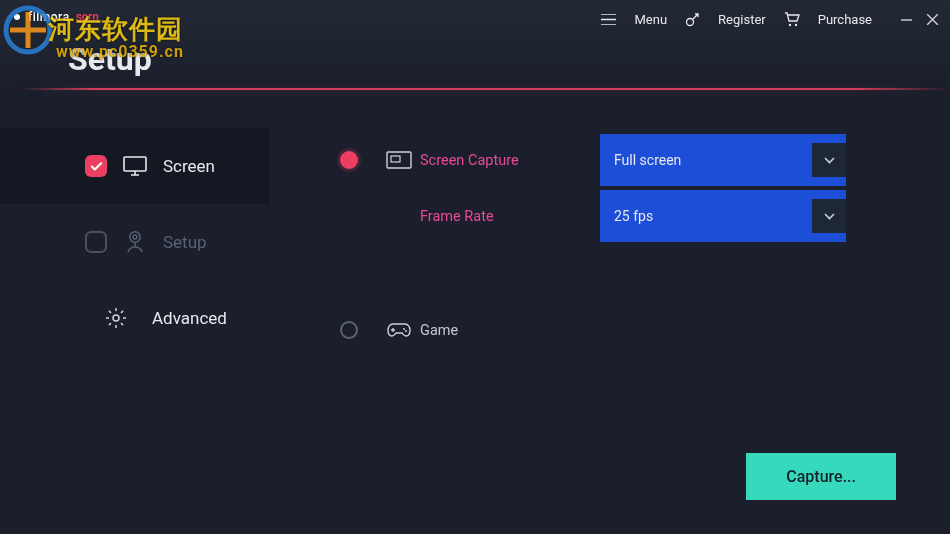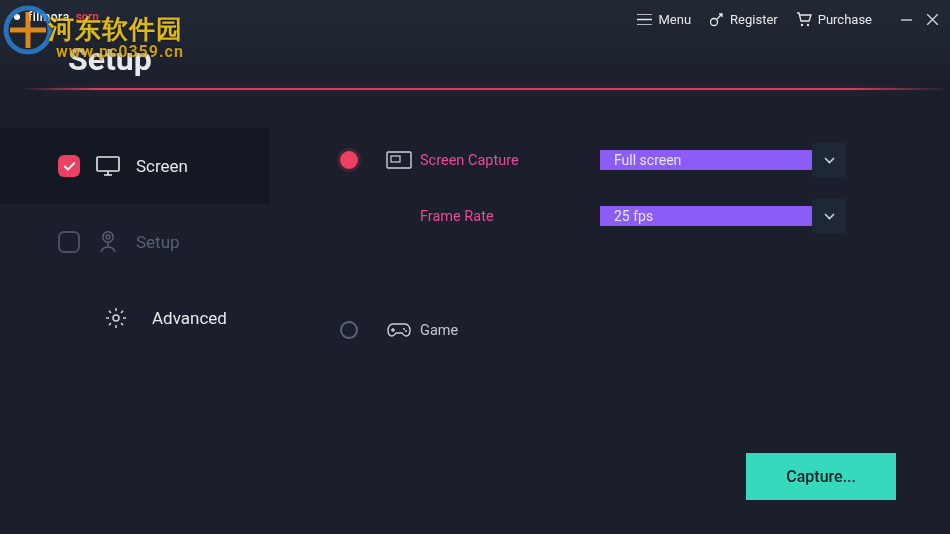--- a/index.html
+++ b/index.html
@@ -7,49 +7,49 @@
     
     .top-bar { display: flex; justify-content: space-between; align-items: flex-start; height: 88px; padding: 10px 12px 0 14px; position: relative; background: linear-gradient(180deg,#222834,#1a1f2b); }
     .brand-area { display: flex; flex-direction: column; gap: 6px; }
     .brand-row { display: flex; align-items: center; gap: 6px; font-size: 12px; }
     .brand-dot { width: 6px; height: 6px; background: #fff; border-radius: 50%; margin-right: 2px; }
     .brand-main { color: #fff; font-weight: 500; letter-spacing: .5px; }
     .brand-sub { color: #f13b5b; font-weight: 600; }
     .setup-title { font-size: 32px; font-weight: 700; color: #e8e9ec; padding-left: 54px; margin-top: 10px; }
     
     .top-actions { display: flex; align-items: center; gap: 18px; font-size: 13px; color: #e8e9ec; padding-top: 2px; }
-    .ta-item { display: flex; align-items: center; gap: 6px; cursor: pointer; }
+    .ta-item { display: flex; align-items: center; gap: 18px; cursor: pointer; }
     .win-btns { display: flex; gap: 14px; margin-left: 10px; color:#cfd2d9; }
     .win-btn { width: 12px; height: 12px; cursor: pointer; font-size:14px; line-height:12px; display:flex; align-items:center; justify-content:center; }
     
     .divider { height: 2px; width: 100%; background: linear-gradient(90deg, rgba(236,63,98,0) 0%, rgba(236,63,98,.0) 2%, rgba(236,63,98,.9) 10%, rgba(236,63,98,.9) 90%, rgba(236,63,98,0) 100%); filter: drop-shadow(0 0 4px rgba(236,63,98,.35)); }
     
     .body-area { display: flex; height: calc(534px - 90px); }
     .sidebar { width: 270px; padding-top: 38px; }
-    .side-item { height: 76px; display: flex; align-items: center; gap: 16px; padding-left: 58px; cursor: pointer; position: relative; }
+    .side-item { height: 76px; display: flex; align-items: center; gap: 16px; padding-left: 85px; cursor: pointer; position: relative; }
     .side-item.active { background: #141822; border-top-right-radius: 2px; border-bottom-right-radius: 2px; }
     .side-check { width: 22px; height: 22px; border-radius: 6px; display: flex; align-items: center; justify-content: center; flex-shrink:0; }
     .side-check.on { background: #ec3f62; }
     .side-check.off { border: 2px solid #4a5060; border-radius: 6px; }
     .check-svg { width: 13px; height: 13px; }
     .side-ico { width: 24px; display: flex; justify-content: center; color: #cfd2d9; flex-shrink:0; }
     .side-item.disabled .side-ico, .side-item.disabled .side-label { color: #596072; }
     .side-label { font-size: 17px; color: #e8e9ec; }
     .side-item.adv { padding-left: 104px; gap:24px; }
     
     .main-panel { flex: 1; padding-top: 42px; padding-left: 70px; padding-right: 54px; position: relative; }
     .opt-group { display: flex; flex-direction: column; }
     .opt-row { display: flex; align-items: center; height: 56px; }
     .radio { width: 18px; height: 18px; border-radius: 50%; margin-right: 28px; flex-shrink:0; }
     .radio.on { background: #ec3f62; box-shadow: 0 0 0 3px rgba(236,63,98,.18); position: relative; }
     .radio.on::after { content:""; position:absolute; inset:4px; border:1px solid rgba(255,255,255,.0); border-radius:50%; }
     .radio.off { border: 2px solid #5d6474; }
     .opt-ico { width: 34px; display: flex; justify-content: flex-start; color: #cfd2d9; flex-shrink:0; }
     .opt-label { font-size: 14.5px; color: #ec4899; width: 180px; }
-    .select { flex:1; max-width: 246px; height: 20px; background: #8b5cf6; display: flex; align-items: center; justify-content: space-between; font-size: 14px; color: #e8e9ec; cursor: pointer; }
+    .select { flex:1; max-width: 246px; height: 52px; background: #1d4ed8; display: flex; align-items: center; justify-content: space-between; font-size: 14px; color: #e8e9ec; cursor: pointer; }
     .select-main { padding-left: 14px; }
     .select-caret { width: 34px; height: 34px; background: #1e2736; display: flex; align-items:center; justify-content:center; }
     .sub-row { padding-left: 46px; }
     .opt-row.game { margin-top: 58px; }
     .opt-row.game .opt-label { color: #c4c7d0; }
     
     .capture-btn { position: absolute; right: 54px; bottom: 34px; background: #36d9bb; color: #13212b; font-size: 16px; font-weight: 500; padding: 14px 40px; cursor: pointer; }
     
     .watermark { position: absolute; top: 0; left: 0; pointer-events:none; opacity:.85; }
     .wm-text { position:absolute; font-size:26px; font-weight:700; letter-spacing:1px; white-space:nowrap; }

